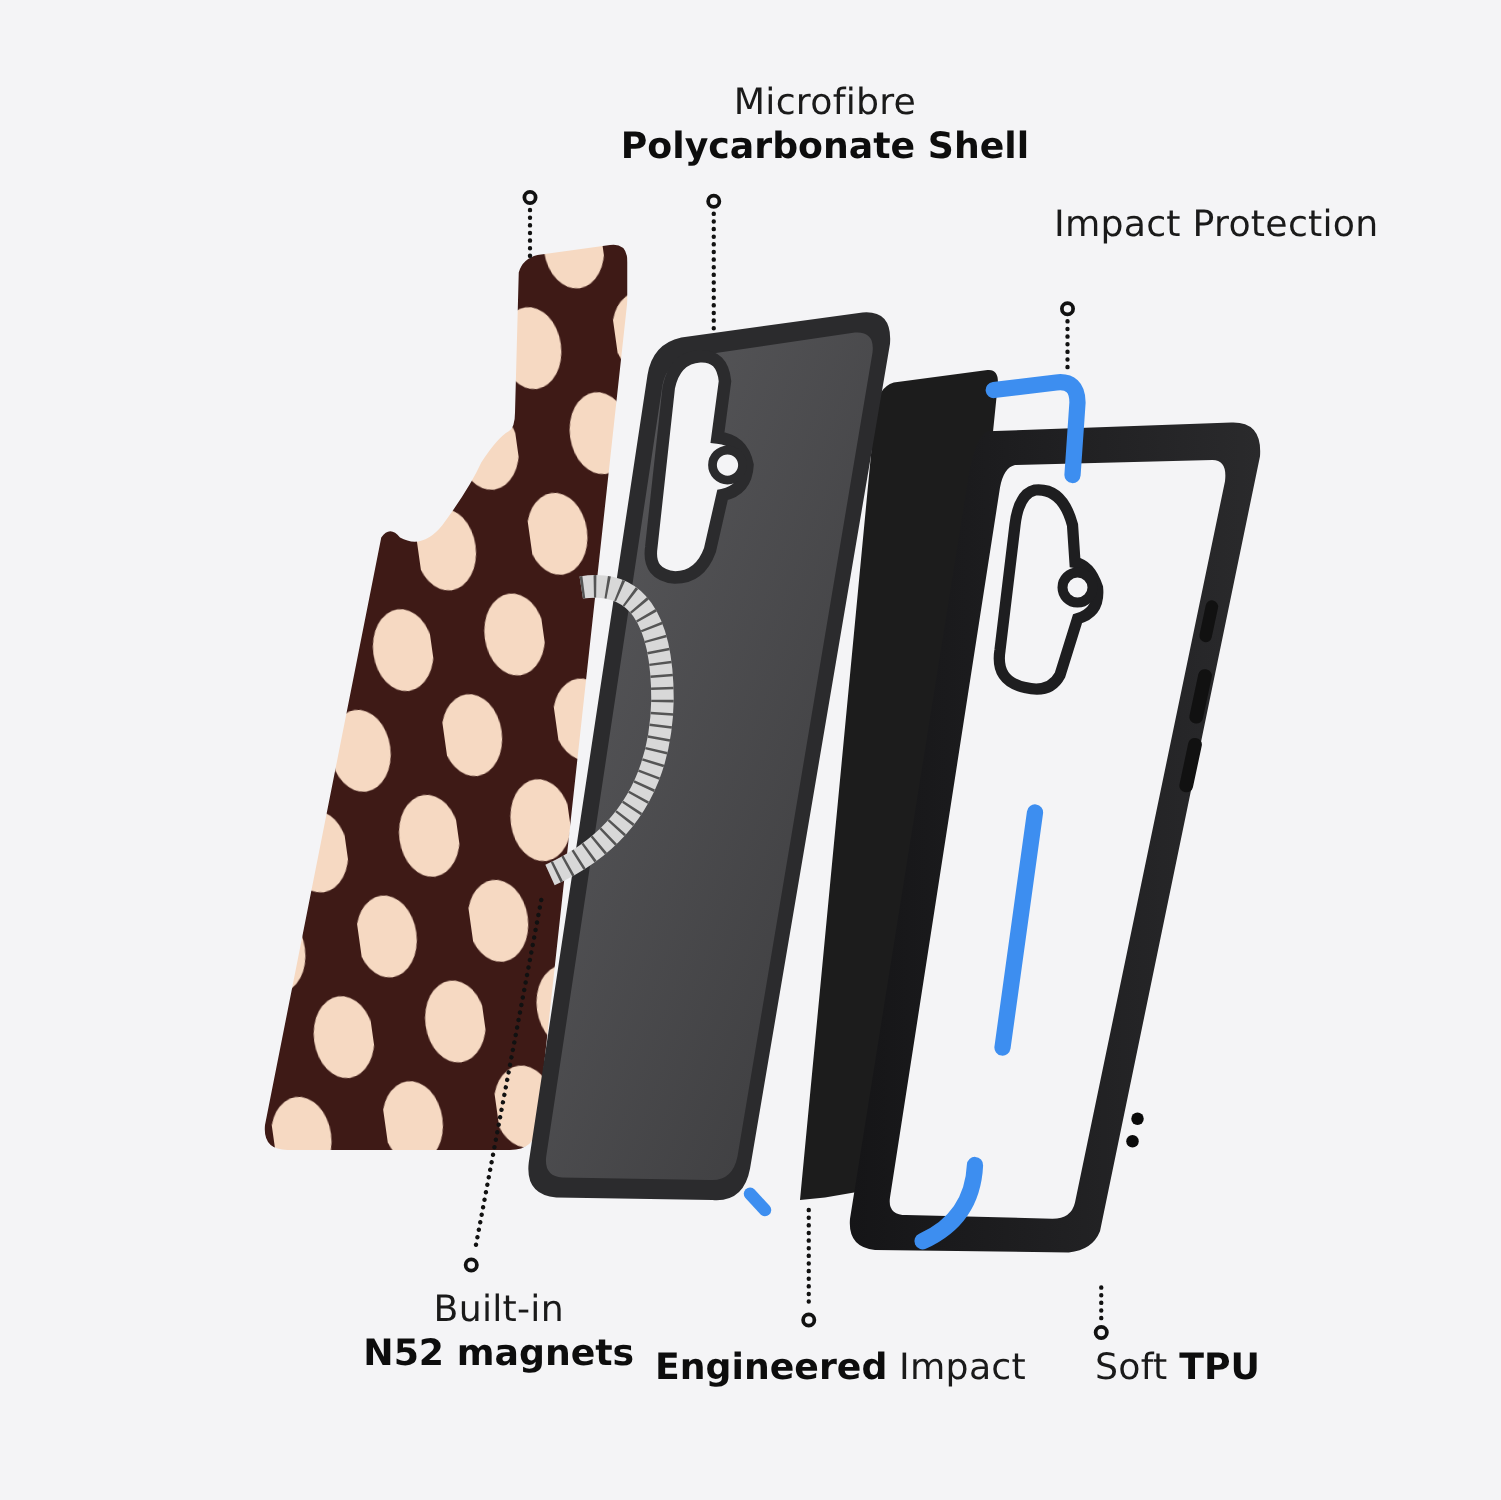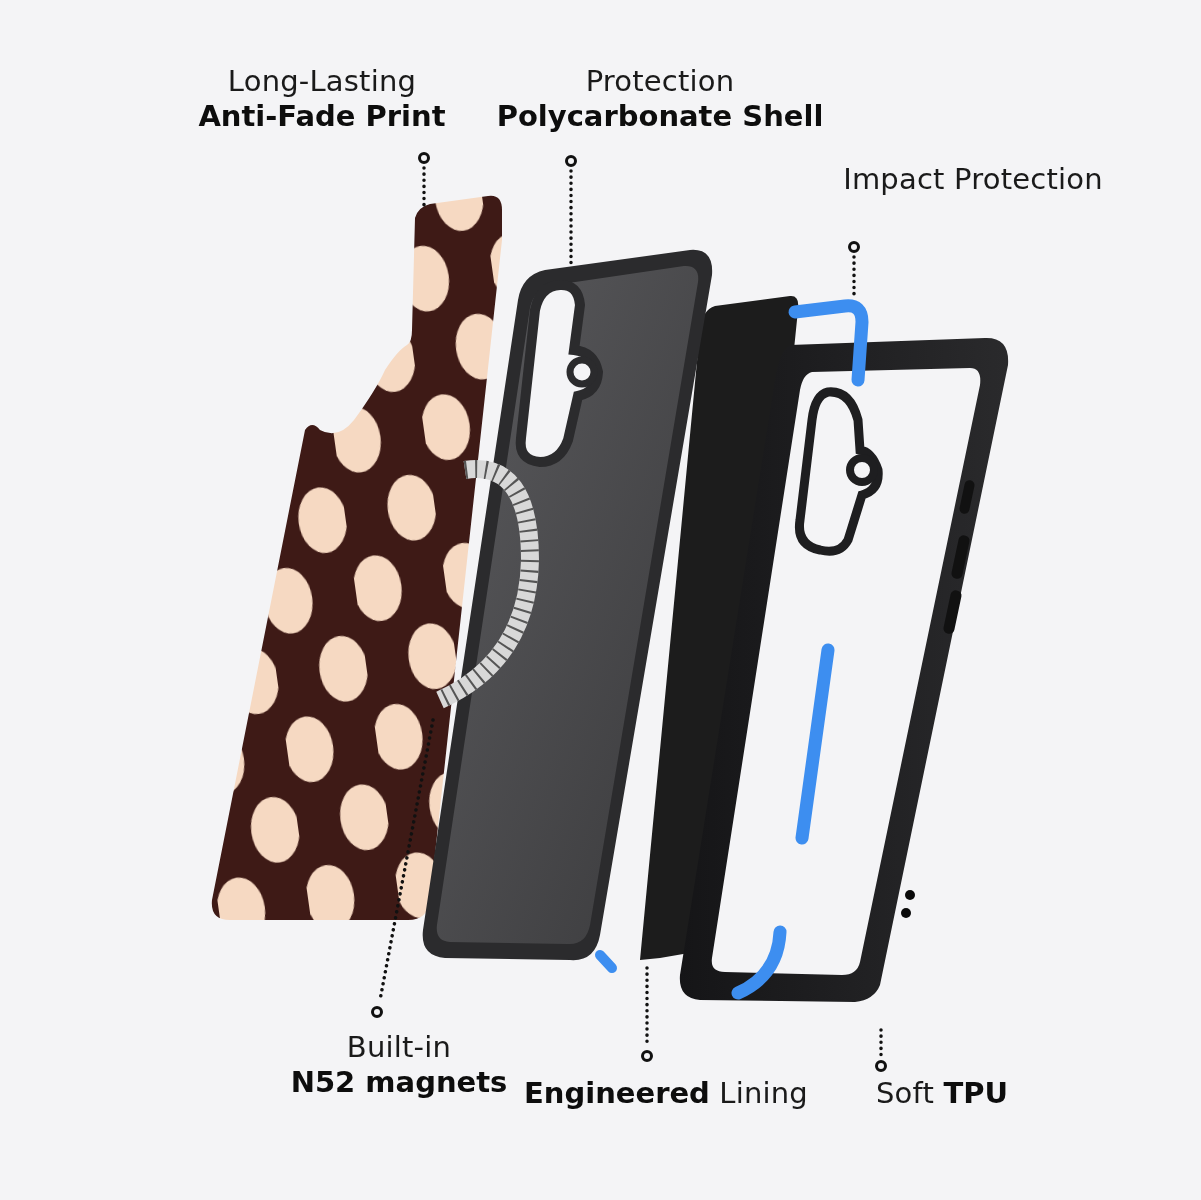--- a/index.html
+++ b/index.html
@@ -103,42 +103,38 @@
       <circle cx="647" cy="1056" r="4.5" stroke-width="3"></circle>
       <line x1="647" y1="968" x2="647" y2="1045" stroke-width="3.5" stroke-dasharray="0.1 6" stroke-linecap="round"></line>
     </g>
     <g>
       <circle cx="881" cy="1066" r="4.5" stroke-width="3"></circle>
       <line x1="881" y1="1030" x2="881" y2="1055" stroke-width="3.5" stroke-dasharray="0.1 6" stroke-linecap="round"></line>
     </g>
   </g>
 </svg>
 
-<div class="label" style="left:196px; top:64px; width:252px;">
-  <span class="line-row reg">Long-Lasting</span>
-  <span class="line-row bold">Anti-Fade Print</span>
-</div>
 
 <div class="label" style="left:494px; top:64px; width:332px;">
-  <span class="line-row reg">Protection</span>
+  <span class="line-row reg">Microfibre</span>
   <span class="line-row bold">Polycarbonate Shell</span>
 </div>
 
 <div class="label" style="left:832px; top:162px; width:282px;">
   <span class="line-row reg">Impact Protection</span>
 </div>
 
 <div class="label" style="left:285px; top:1030px; width:228px;">
   <span class="line-row reg">Built-in</span>
   <span class="line-row bold">N52 magnets</span>
 </div>
 
 <div class="label" style="left:524px; top:1076px; width:280px;">
   <span class="line-row">
-    <span class="bold">Engineered</span><span class="reg" style="white-space:pre;"> Lining</span>
+    <span class="bold">Engineered</span><span class="reg" style="white-space:pre;"> Impact</span>
   </span>
 </div>
 
 <div class="label" style="left:862px; top:1076px; width:160px;">
   <span class="line-row">
     <span class="reg" style="white-space:pre;margin-top:36px;">Soft </span><span class="bold">TPU</span>
   </span>
 </div>
 
 </div>

